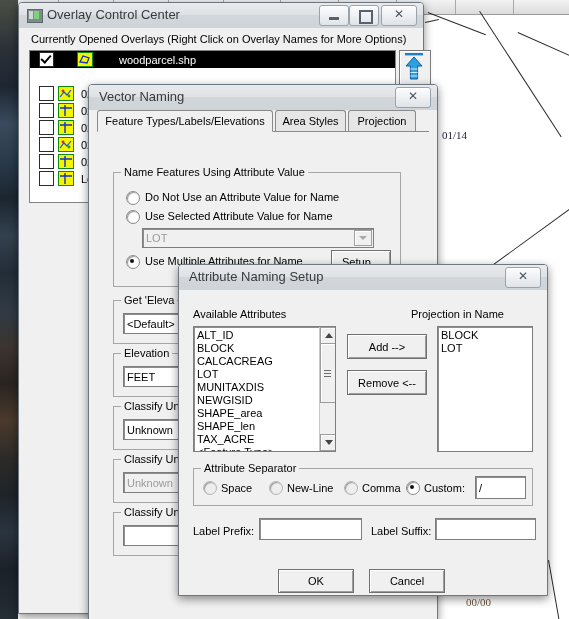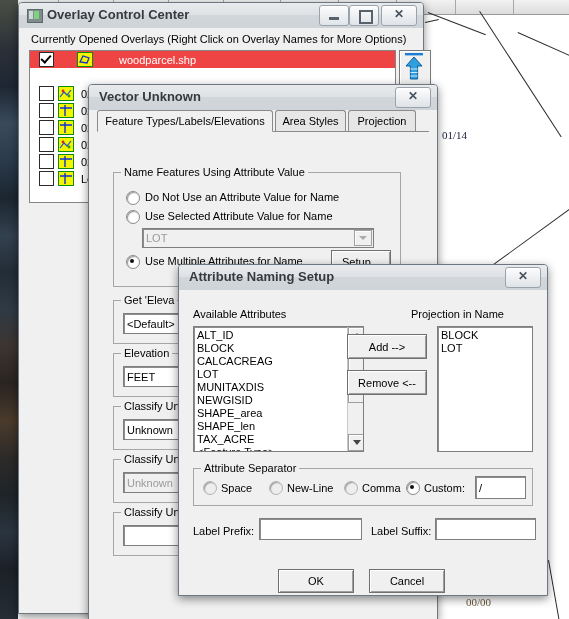--- a/index.html
+++ b/index.html
@@ -20,21 +20,21 @@
   .map-topcell{position:absolute;top:0;width:1px;height:14px;background:#a8a8a8;}
   .mapline{position:absolute;background:#2b2b2b;transform-origin:0 0;height:1px;}
   .maplabel{position:absolute;font-family:"Liberation Serif",serif;font-size:11px;color:#1a1a3a;white-space:nowrap;}
 
   
   .win{position:absolute;background:#f0f0f0;
     border:1px solid #6d7782;border-radius:4px 4px 0 0;
     box-shadow:0 3px 10px rgba(0,0,0,.45);}
   .win-title{height:25px;border-radius:3px 3px 0 0;
     background:linear-gradient(180deg,#e8eaec 0%,#dfe2e5 48%,#d2d6da 50%,#cfd4d9 100%);
-    border-bottom:1px solid #b6bcc2;position:relative;font-weight:bold;}
+    border-bottom:1px solid #b6bcc2;position:relative;}
   .win-title .tt{position:absolute;left:28px;top:4px;font-size:13px;color:#363a3e;
     font-family:"Liberation Sans",sans-serif;}
   .win-title .tt.noicon{left:10px;}
   .win-body{position:absolute;left:0;right:0;top:25px;bottom:0;background:#f0f0f0;}
 
   .appicon{position:absolute;left:8px;top:6px;width:14px;height:12px;background:#7f8c8d;
     border:1px solid #5c6869;}
   .appicon i{position:absolute;display:block;top:1px;width:4px;height:8px;background:#cfd8d9;}
   .appicon i.a{left:1px;} .appicon i.b{left:6px;width:5px;background:#7dd27a;}
 
@@ -88,21 +88,21 @@
   .vscroll .arw.up b{border-bottom:5px solid #444;}
   .vscroll .arw.dn b{border-top:5px solid #444;}
   .vscroll .thumb{position:absolute;left:0;width:15px;background:#f0f0f0;border:1px solid #9d9d9d;
     box-shadow:inset 1px 1px 0 #fff;}
   .vscroll .thumb i{position:absolute;left:3px;width:7px;height:1px;background:#6d6d6d;}
 
   
   #occ{left:18px;top:2px;width:404px;height:610px;}
   #occ-list{position:absolute;left:10px;top:22px;width:365px;height:151px;background:#fff;border:1px solid #848484;}
   .ov-row{position:absolute;left:0;width:100%;height:17px;display:flex;align-items:center;}
-  .ov-row.sel{background:#ef4444;gap:19px;}
+  .ov-row.sel{background:#000000;gap:19px;}
   .ov-cb{position:relative;margin-left:9px;width:13px;height:13px;background:#fff;border:1px solid #2b2b2b;}
   .ov-cb.on::after{content:"";position:absolute;left:3px;top:0px;width:4px;height:8px;
     border:solid #000;border-width:0 2px 2px 0;transform:rotate(42deg);}
   .ov-ic{position:relative;margin-left:4px;width:14px;height:13px;background:#f5f500;border:1px solid #0b8a0b;}
   .ov-ic .g{position:absolute;left:0;top:0;right:0;bottom:0;}
   .ov-nm{margin-left:7px;font-size:11px;color:#000;white-space:nowrap;}
   .ov-row.sel .ov-nm{color:#fff;}
   #occ-up{position:absolute;left:380px;top:22px;width:30px;height:34px;background:#f0f0f0;
     border:1px solid #7a7a7a;box-shadow:inset 1px 1px 0 #fff;}
 
@@ -244,21 +244,21 @@
 
     <div class="btn" style="left:74px;top:556px;width:74px;height:24px;">OK</div>
     <div class="btn" style="left:154px;top:556px;width:74px;height:24px;">Cancel</div>
     <div class="btn dis" style="left:234px;top:556px;width:74px;height:24px;">Apply</div>
     <div class="btn" style="left:314px;top:556px;width:74px;height:24px;">Help</div>
   </div>
 </div>
 
 <div class="win" id="vo">
   <div class="win-title">
-    <div class="tt noicon">Vector Unknown</div>
+    <div class="tt noicon">Vector Naming</div>
     <div class="tbtn close" style="right:6px;">
       <span>✕</span>
     </div>
   </div>
   <div class="win-body">
 
     <div class="tabstrip">
       <div class="tab active" style="left:0px;width:176px;">Feature Types/Labels/Elevations</div>
       <div class="tab" style="left:178px;width:71px;">Area Styles</div>
       <div class="tab" style="left:251px;width:68px;">Projection</div>
@@ -327,21 +327,21 @@
     <div class="tt noicon">Attribute Naming Setup</div>
     <div class="tbtn close" style="right:6px;">
       <span>✕</span>
     </div>
   </div>
   <div class="win-body">
 
     <span class="lbl" style="left:14px;top:18px;">Available Attributes</span>
     <span class="lbl" style="left:232px;top:18px;">Projection in Name</span>
 
-    <div class="listbox" style="left:14px;top:36px;width:141px;height:124px;padding-left:28px;">
+    <div class="listbox" style="left:14px;top:36px;width:141px;height:124px;">
       <div style="position:absolute;left:0;top:2px;right:16px;">
         <div class="li">ALT_ID</div>
         <div class="li">BLOCK</div>
         <div class="li">CALCACREAG</div>
         <div class="li">LOT</div>
         <div class="li">MUNITAXDIS</div>
         <div class="li">NEWGISID</div>
         <div class="li">SHAPE_area</div>
         <div class="li">SHAPE_len</div>
         <div class="li">TAX_ACRE</div>

